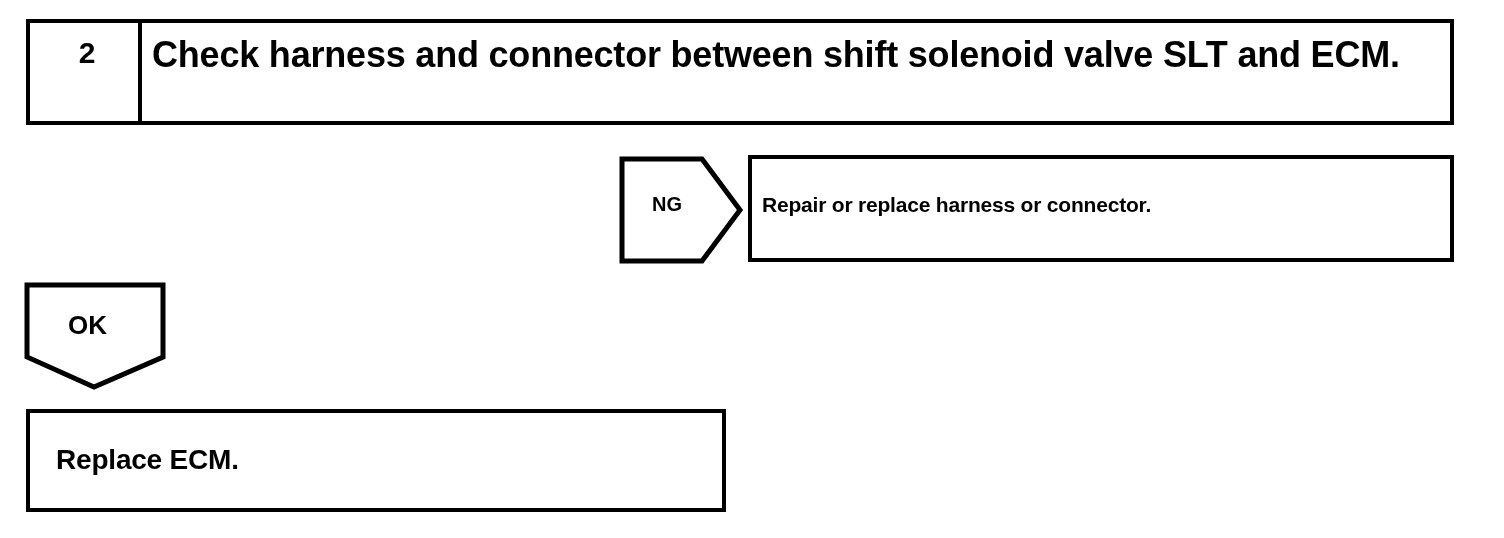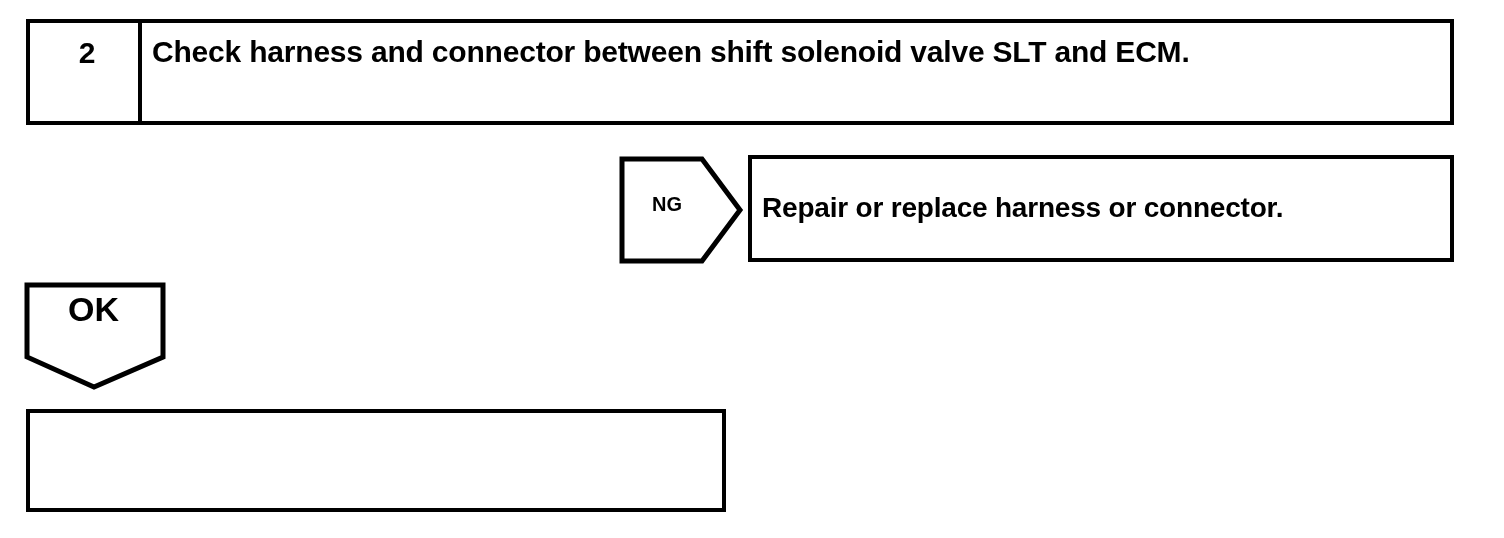--- a/index.html
+++ b/index.html
@@ -52,21 +52,21 @@
   #step-number {
     left: 72px;
     top: 38px;
     width: 30px;
     text-align: center;
     font-size: 30px;
   }
   #step-text {
     left: 152px;
     top: 37px;
-    font-size: 30px;
+    font-size: 36px;
     letter-spacing: -0.2px;
   }
 
   
   #ng-shape {
     left: 618px;
     top: 155px;
     width: 126px;
     height: 110px;
   }
@@ -77,35 +77,35 @@
   }
   #ng-result-box {
     left: 748px;
     top: 155px;
     width: 706px;
     height: 107px;
   }
   #ng-result-text {
     left: 762px;
     top: 194px;
-    font-size: 28px;
+    font-size: 21px;
     letter-spacing: -0.2px;
   }
 
   
   #ok-shape {
     left: 23px;
     top: 281px;
     width: 144px;
     height: 110px;
   }
   #ok-label {
     left: 68px;
-    top: 292px;
-    font-size: 34px;
+    top: 312px;
+    font-size: 26px;
   }
   #ok-result-box {
     left: 26px;
     top: 409px;
     width: 700px;
     height: 103px;
   }
   #ok-result-text {
     left: 56px;
     top: 446px;
@@ -131,14 +131,15 @@
 
   <div class="box" id="ng-result-box"></div>
   <div class="label" id="ng-result-text">Repair or replace harness or connector.</div>
 
   <svg class="shape-svg" id="ok-shape" viewBox="0 0 144 110">
     <polygon points="4,4 140,4 140,76 71,106 4,76" fill="#ffffff" stroke="#000000" stroke-width="5" stroke-linejoin="miter"></polygon>
   </svg>
   <div class="label" id="ok-label">OK</div>
 
   <div class="box" id="ok-result-box"></div>
+  <div class="label" id="ok-result-text">Replace ECM.</div>
 
 </div>
 
 </body></html>

